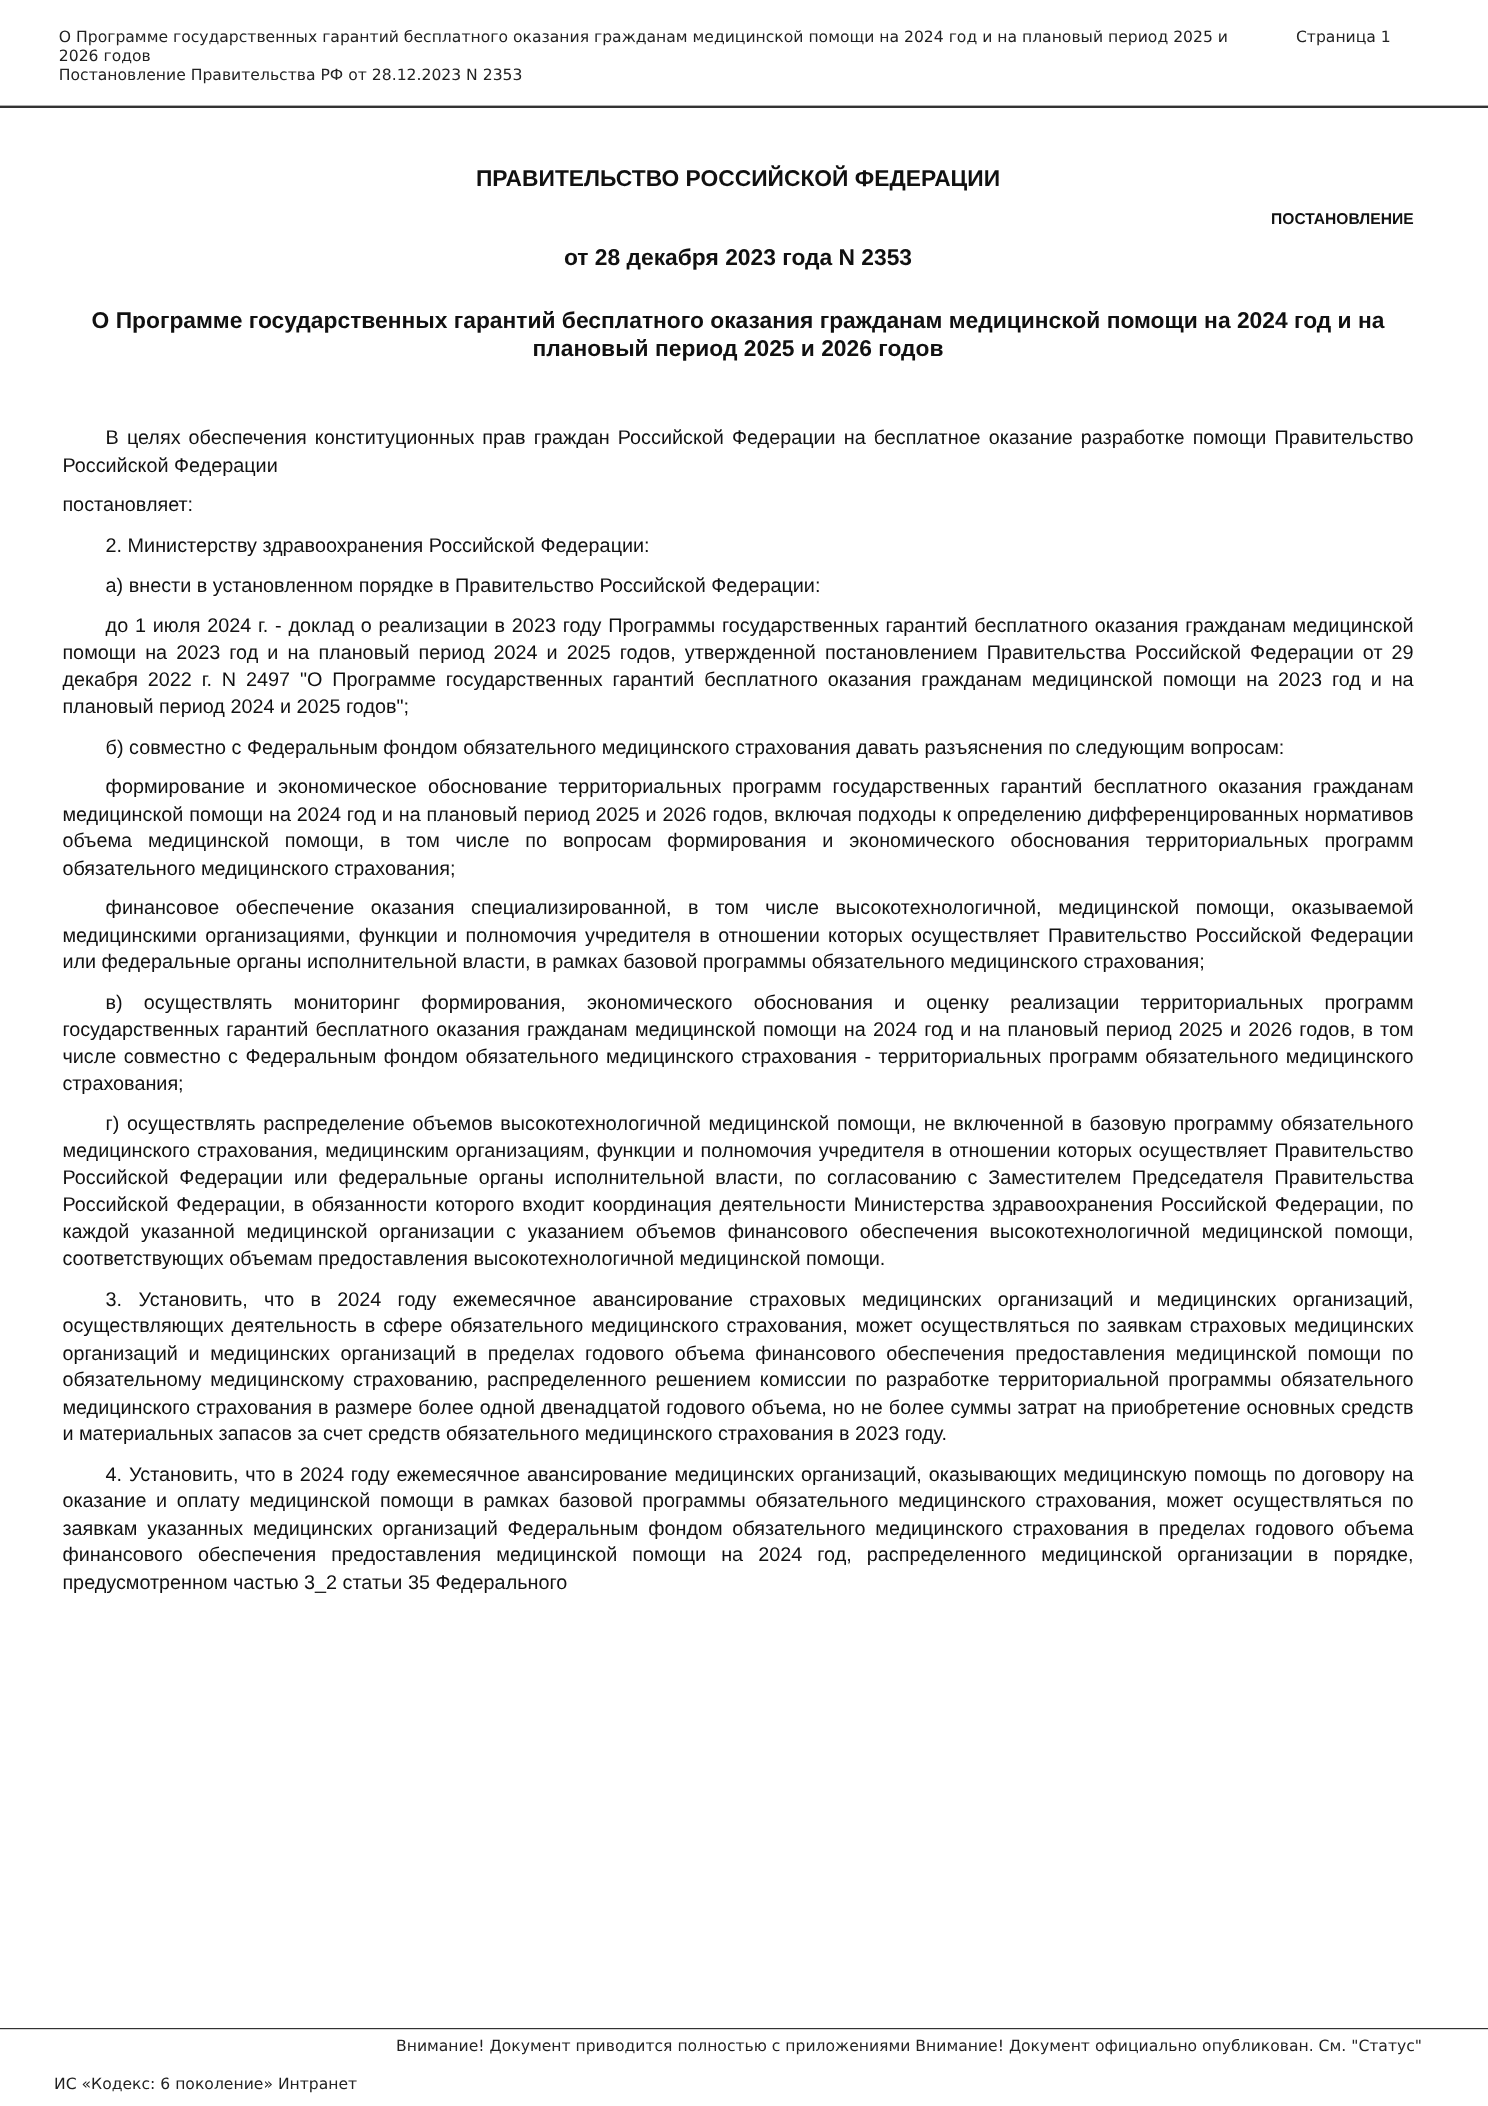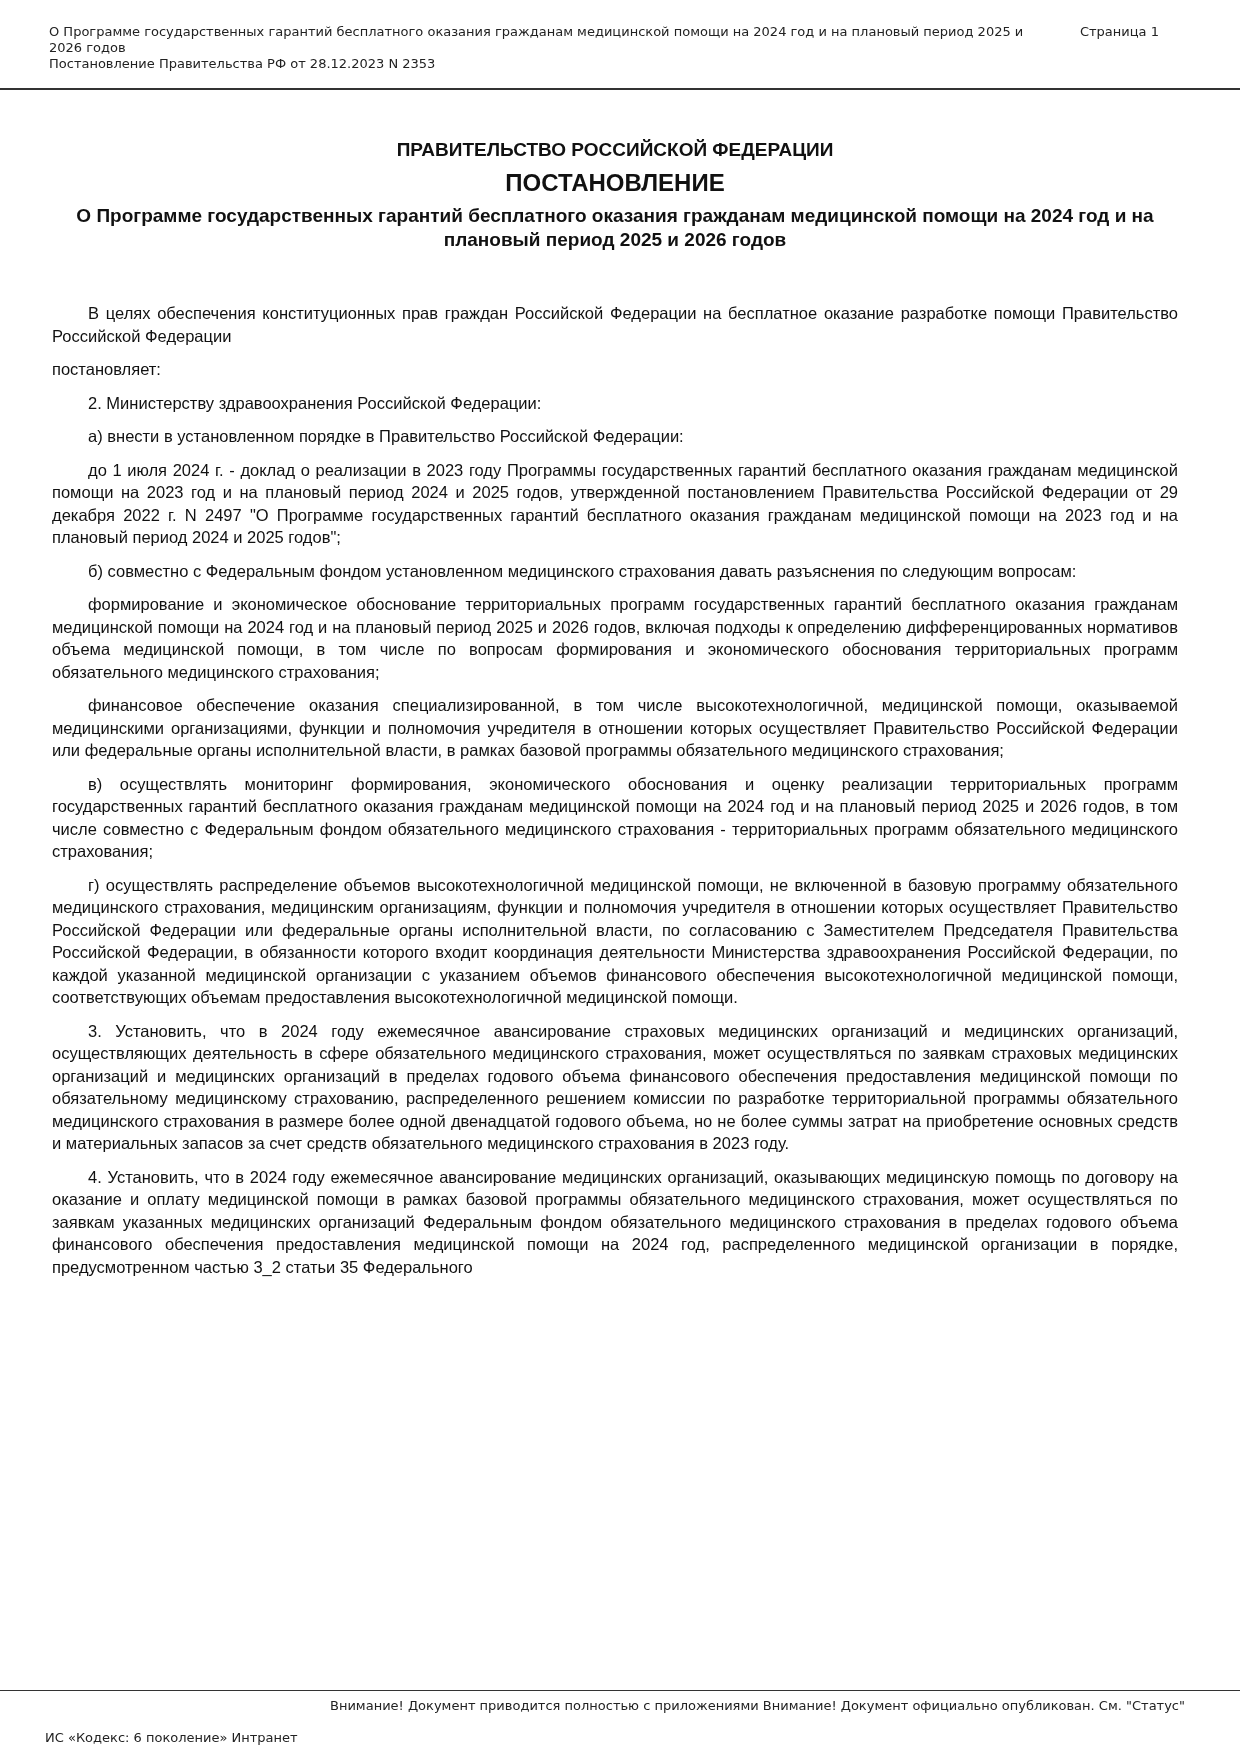--- a/index.html
+++ b/index.html
@@ -13,21 +13,21 @@
   }
   .header-title { width: 990px; }
   .header-page { position: absolute; right: 10px; top: 0; }
   .header-sub { }
   .rule-top { position: absolute; left: 0; top: 88px; width: 1240px; height: 2px; background: #333; }
   .rule-bottom { position: absolute; left: 0; top: 1690px; width: 1240px; height: 1px; background: #333; }
 
   .doc-main { position: absolute; left: 52px; top: 138px; width: 1126px; }
   .center { text-align: center; font-weight: bold; }
   .h-gov { font-size: 19px; line-height: 24px; margin: 0 0 9px 0; }
-  .h-postanovlenie { font-size: 24px; line-height: 24px; margin: 0 0 9px 0; }
+  .h-postanovlenie { font-size: 13px; line-height: 24px; margin: 0 0 9px 0; text-align: right; }
   .h-date { font-size: 19px; line-height: 24px; margin: 0 0 28px 0; }
   .h-title { font-size: 19px; line-height: 24px; margin: 0 0 50px 0; padding: 0 10px; }
 
   .body-text { font-size: 16.5px; line-height: 22.5px; }
   .body-text p { margin: 0 0 11px 0; text-align: justify; text-indent: 36px; }
   .body-text p.noindent { text-indent: 0; }
 
   .page-footer {
     position: absolute; left: 0; top: 1697px; width: 1240px;
     font-family: "DejaVu Sans", sans-serif; font-size: 13px; line-height: 17px; color: #222;
@@ -41,29 +41,30 @@
 <div class="page-header">
   <div class="header-title">О Программе государственных гарантий бесплатного оказания гражданам медицинской помощи на 2024 год и на плановый период 2025 и 2026 годов</div>
   <div class="header-page">Страница 1</div>
   <div class="header-sub">Постановление Правительства РФ от 28.12.2023 N 2353</div>
 </div>
 <div class="rule-top"></div>
 
 <div class="doc-main">
   <div class="center h-gov">ПРАВИТЕЛЬСТВО РОССИЙСКОЙ ФЕДЕРАЦИИ</div>
   <div class="center h-postanovlenie">ПОСТАНОВЛЕНИЕ</div>
+  <div class="center h-date">от 28 декабря 2023 года N 2353</div>
   <div class="center h-title">О Программе государственных гарантий бесплатного оказания гражданам медицинской помощи на 2024 год и на плановый период 2025 и 2026 годов</div>
 
   <div class="body-text">
     <p>В целях обеспечения конституционных прав граждан Российской Федерации на бесплатное оказание разработке помощи Правительство Российской Федерации</p>
     <p class="noindent">постановляет:</p>
     <p>2. Министерству здравоохранения Российской Федерации:</p>
     <p>а) внести в установленном порядке в Правительство Российской Федерации:</p>
     <p>до 1 июля 2024 г. - доклад о реализации в 2023 году Программы государственных гарантий бесплатного оказания гражданам медицинской помощи на 2023 год и на плановый период 2024 и 2025 годов, утвержденной постановлением Правительства Российской Федерации от 29 декабря 2022 г. N 2497 "О Программе государственных гарантий бесплатного оказания гражданам медицинской помощи на 2023 год и на плановый период 2024 и 2025 годов";</p>
-    <p>б) совместно с Федеральным фондом установленном медицинского страхования давать разъяснения по следующим вопросам:</p>
+    <p>б) совместно с Федеральным фондом обязательного медицинского страхования давать разъяснения по следующим вопросам:</p>
     <p>формирование и экономическое обоснование территориальных программ государственных гарантий бесплатного оказания гражданам медицинской помощи на 2024 год и на плановый период 2025 и 2026 годов, включая подходы к определению дифференцированных нормативов объема медицинской помощи, в том числе по вопросам формирования и экономического обоснования территориальных программ обязательного медицинского страхования;</p>
     <p>финансовое обеспечение оказания специализированной, в том числе высокотехнологичной, медицинской помощи, оказываемой медицинскими организациями, функции и полномочия учредителя в отношении которых осуществляет Правительство Российской Федерации или федеральные органы исполнительной власти, в рамках базовой программы обязательного медицинского страхования;</p>
     <p>в) осуществлять мониторинг формирования, экономического обоснования и оценку реализации территориальных программ государственных гарантий бесплатного оказания гражданам медицинской помощи на 2024 год и на плановый период 2025 и 2026 годов, в том числе совместно с Федеральным фондом обязательного медицинского страхования - территориальных программ обязательного медицинского страхования;</p>
     <p>г) осуществлять распределение объемов высокотехнологичной медицинской помощи, не включенной в базовую программу обязательного медицинского страхования, медицинским организациям, функции и полномочия учредителя в отношении которых осуществляет Правительство Российской Федерации или федеральные органы исполнительной власти, по согласованию с Заместителем Председателя Правительства Российской Федерации, в обязанности которого входит координация деятельности Министерства здравоохранения Российской Федерации, по каждой указанной медицинской организации с указанием объемов финансового обеспечения высокотехнологичной медицинской помощи, соответствующих объемам предоставления высокотехнологичной медицинской помощи.</p>
     <p>3. Установить, что в 2024 году ежемесячное авансирование страховых медицинских организаций и медицинских организаций, осуществляющих деятельность в сфере обязательного медицинского страхования, может осуществляться по заявкам страховых медицинских организаций и медицинских организаций в пределах годового объема финансового обеспечения предоставления медицинской помощи по обязательному медицинскому страхованию, распределенного решением комиссии по разработке территориальной программы обязательного медицинского страхования в размере более одной двенадцатой годового объема, но не более суммы затрат на приобретение основных средств и материальных запасов за счет средств обязательного медицинского страхования в 2023 году.</p>
     <p>4. Установить, что в 2024 году ежемесячное авансирование медицинских организаций, оказывающих медицинскую помощь по договору на оказание и оплату медицинской помощи в рамках базовой программы обязательного медицинского страхования, может осуществляться по заявкам указанных медицинских организаций Федеральным фондом обязательного медицинского страхования в пределах годового объема финансового обеспечения предоставления медицинской помощи на 2024 год, распределенного медицинской организации в порядке, предусмотренном частью 3_2 статьи 35 Федерального</p>
   </div>
 </div>
 
 <div class="rule-bottom"></div>

